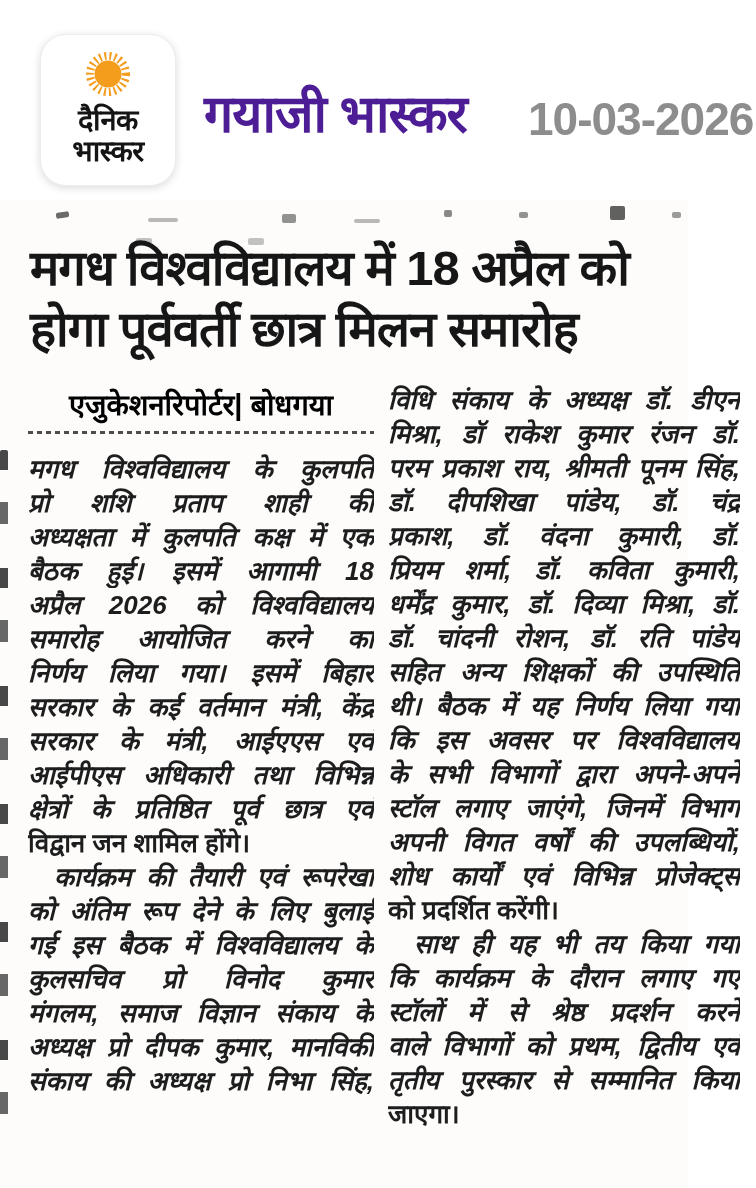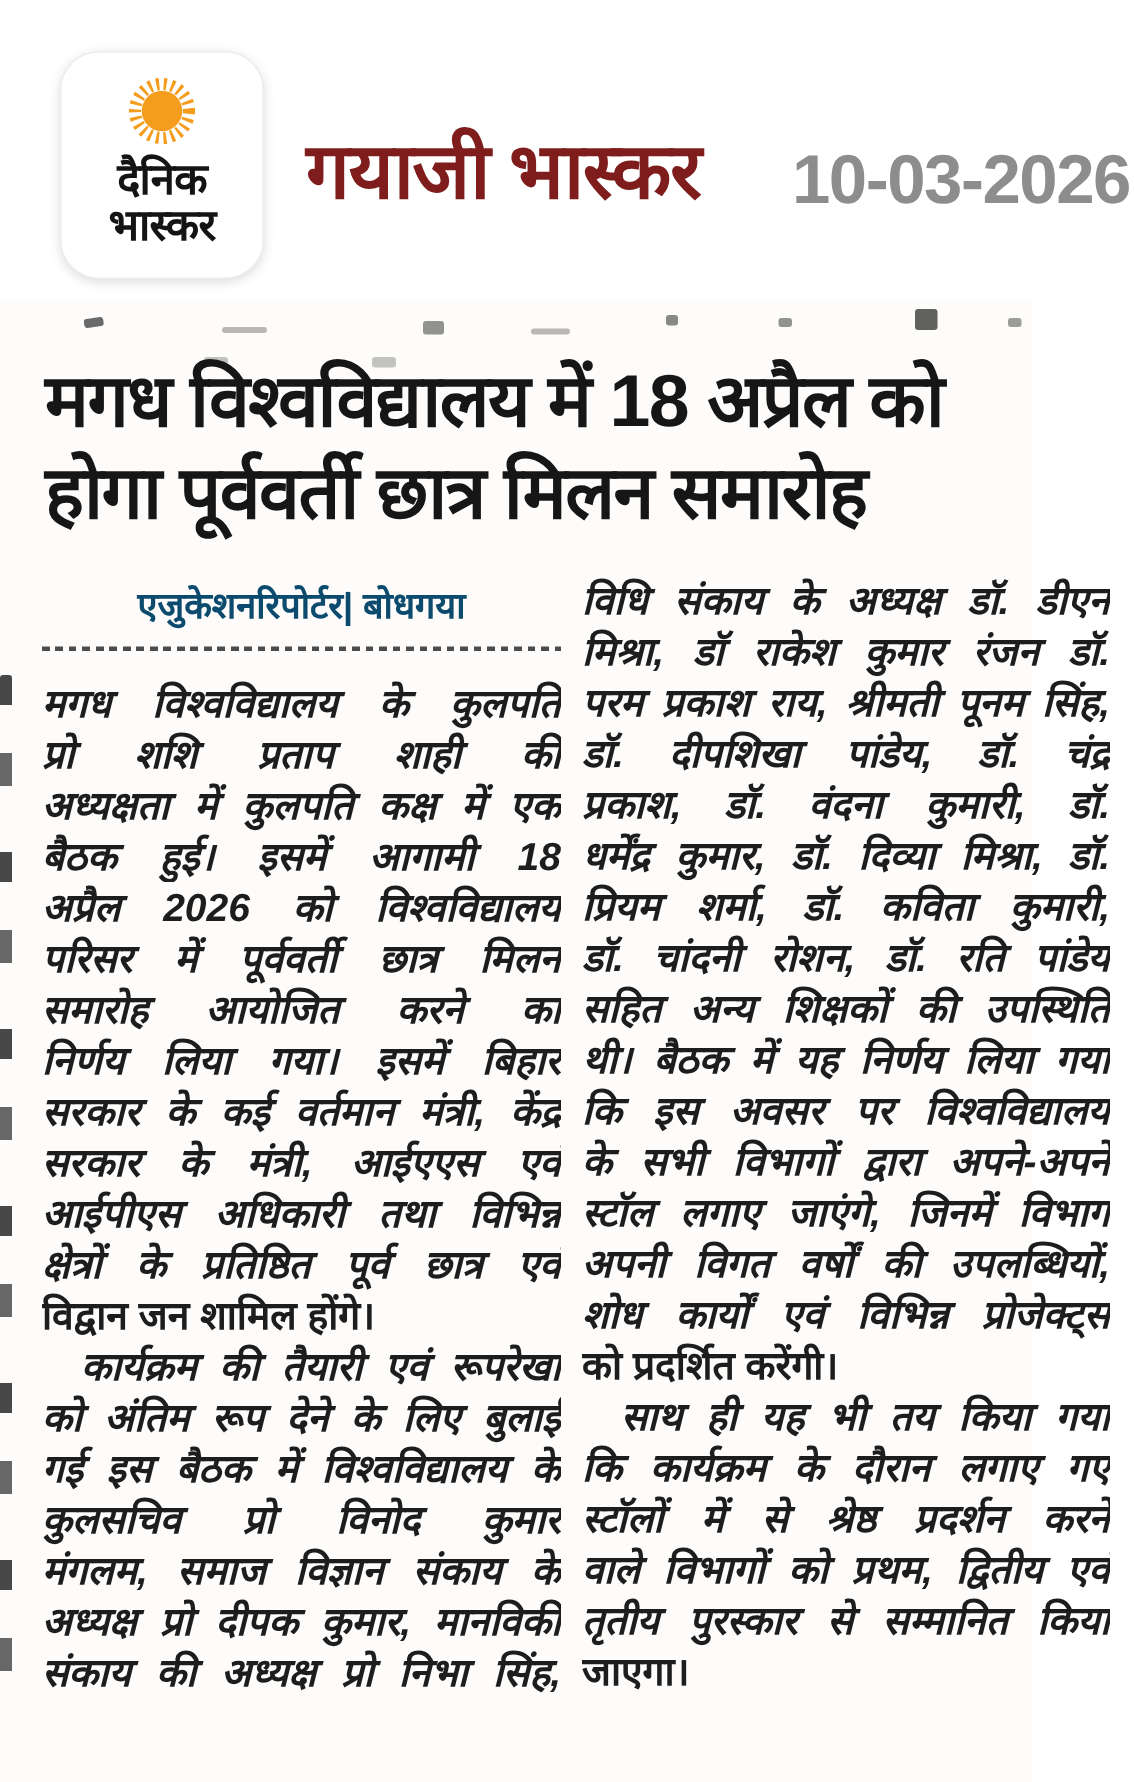--- a/index.html
+++ b/index.html
@@ -22,21 +22,21 @@
     display:flex; flex-direction:column; align-items:center; justify-content:flex-start;
     padding-top:12px;
   }
   .logo-sun { width:54px; height:54px; margin-bottom:4px; }
   .logo-text {
     font-weight:800; font-size:29px; line-height:31px;
     color:#141414; text-align:center; letter-spacing:-0.5px;
   }
   .masthead-title {
     position:absolute; left:204px; top:76px;
-    font-size:52px; font-weight:700; color:#7f1d1d; letter-spacing:-1px;
+    font-size:52px; font-weight:700; color:#4c1d95; letter-spacing:-1px;
     white-space:nowrap;
   }
   .masthead-date {
     position:absolute; left:528px; top:92px;
     font-size:46px; font-weight:700; color:#8d8d8d; letter-spacing:-1px;
     white-space:nowrap;
   }
 
   
   .article { position:absolute; left:0; top:200px; width:688px; height:988px; background:#fdfcfb; }
@@ -72,22 +72,22 @@
     position:absolute; left:30px; top:38px; width:706px;
     font-size:49px; line-height:61px; font-weight:800;
     color:#161616; letter-spacing:-1px;
   }
 
   .col { position:absolute; font-size:26px; line-height:34px; font-weight:600; color:#1d1d1d; }
   .col-left  { left:28px;  top:188px; width:346px; }
   .col-right { left:388px; top:183px; width:352px; }
 
   .byline {
-    text-align:center; font-weight:700; font-size:24px; line-height:34px;
-    color:#0c4a6e; margin-bottom:9px; white-space:nowrap;
+    text-align:center; font-weight:700; font-size:29px; line-height:34px;
+    color:#000000; margin-bottom:9px; white-space:nowrap;
   }
   .dashed-rule {
     height:3px; width:100%; margin-bottom:18px;
     background-image:repeating-linear-gradient(to right,#4c4c4c 0 5px,transparent 5px 9px);
   }
 
   .bodyline { height:34px; overflow:hidden; white-space:normal; }
   .bodyline.just { text-align:justify;font-style:italic; }
   .bodyline.just::after { content:""; display:inline-block; width:100%; }
   .bodyline.ind { text-indent:26px; }
@@ -132,21 +132,20 @@
 
   <div class="col col-left">
     <div class="byline">एजुकेशनरिपोर्टर| बोधगया</div>
     <div class="dashed-rule"></div>
     <div>
         <div class="bodyline just">मगध विश्वविद्यालय के कुलपति</div>
         <div class="bodyline just">प्रो शशि प्रताप शाही की</div>
         <div class="bodyline just">अध्यक्षता में कुलपति कक्ष में एक</div>
         <div class="bodyline just">बैठक हुई। इसमें आगामी 18</div>
         <div class="bodyline just">अप्रैल 2026 को विश्वविद्यालय</div>
-        <div class="bodyline just">परिसर में पूर्ववर्ती छात्र मिलन</div>
         <div class="bodyline just">समारोह आयोजित करने का</div>
         <div class="bodyline just">निर्णय लिया गया। इसमें बिहार</div>
         <div class="bodyline just">सरकार के कई वर्तमान मंत्री, केंद्र</div>
         <div class="bodyline just">सरकार के मंत्री, आईएएस एवं</div>
         <div class="bodyline just">आईपीएस अधिकारी तथा विभिन्न</div>
         <div class="bodyline just">क्षेत्रों के प्रतिष्ठित पूर्व छात्र एवं</div>
         <div class="bodyline">विद्वान जन शामिल होंगे।</div>
         <div class="bodyline just ind">कार्यक्रम की तैयारी एवं रूपरेखा</div>
         <div class="bodyline just">को अंतिम रूप देने के लिए बुलाई</div>
         <div class="bodyline just">गई इस बैठक में विश्वविद्यालय के</div>
@@ -157,22 +156,22 @@
       </div>
   </div>
 
   <div class="col col-right">
     <div>
         <div class="bodyline just">विधि संकाय के अध्यक्ष डॉ. डीएन</div>
         <div class="bodyline just">मिश्रा, डॉ राकेश कुमार रंजन डॉ.</div>
         <div class="bodyline just">परम प्रकाश राय, श्रीमती पूनम सिंह,</div>
         <div class="bodyline just">डॉ. दीपशिखा पांडेय, डॉ. चंद्र</div>
         <div class="bodyline just">प्रकाश, डॉ. वंदना कुमारी, डॉ.</div>
+        <div class="bodyline just">प्रियम शर्मा, डॉ. कविता कुमारी,</div>
         <div class="bodyline just">धर्मेंद्र कुमार, डॉ. दिव्या मिश्रा, डॉ.</div>
-        <div class="bodyline just">प्रियम शर्मा, डॉ. कविता कुमारी,</div>
         <div class="bodyline just">डॉ. चांदनी रोशन, डॉ. रति पांडेय</div>
         <div class="bodyline just">सहित अन्य शिक्षकों की उपस्थिति</div>
         <div class="bodyline just">थी। बैठक में यह निर्णय लिया गया</div>
         <div class="bodyline just">कि इस अवसर पर विश्वविद्यालय</div>
         <div class="bodyline just">के सभी विभागों द्वारा अपने-अपने</div>
         <div class="bodyline just">स्टॉल लगाए जाएंगे, जिनमें विभाग</div>
         <div class="bodyline just">अपनी विगत वर्षों की उपलब्धियों,</div>
         <div class="bodyline just">शोध कार्यों एवं विभिन्न प्रोजेक्ट्स</div>
         <div class="bodyline">को प्रदर्शित करेंगी।</div>
         <div class="bodyline just ind">साथ ही यह भी तय किया गया</div>

